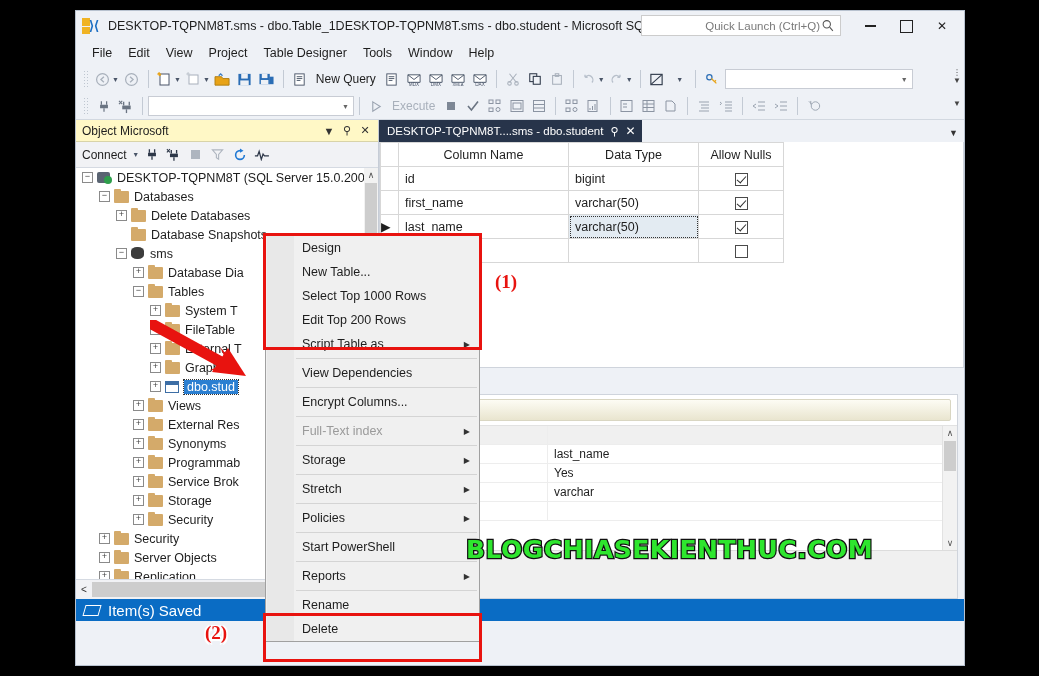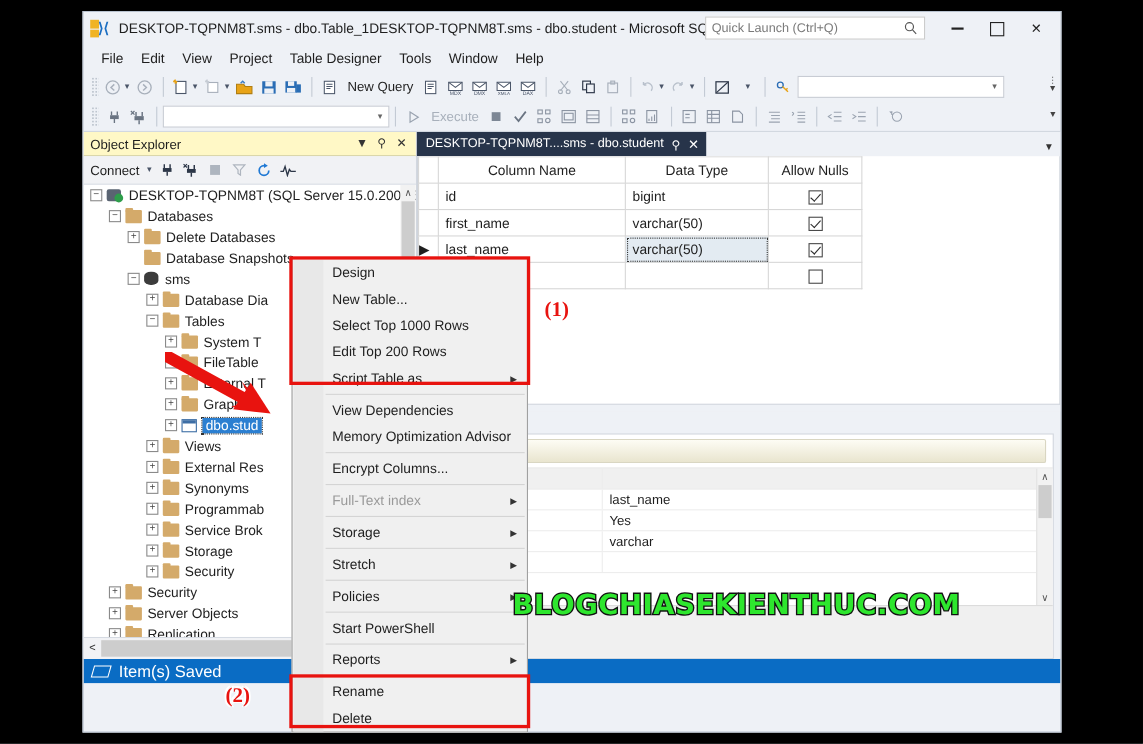--- a/index.html
+++ b/index.html
@@ -36,21 +36,21 @@
     font-size: 12.5px; color: #1e1e1e; white-space: nowrap;
     flex: 0 1 auto; overflow:hidden;
   }
   .quick-launch {
     position: absolute; right: 123px; top: 4px;
     width: 200px; height: 21px;
     background: #fff; border: 1px solid #ccc;
     display: flex; align-items: center;
   }
   .quick-launch span {
-    font-size: 11.5px; color: #7a7a7a; padding-left: 5px; flex: 1;
+    font-size: 11.5px; color: #7a7a7a; padding-left: 5px; flex: 1; text-align: right;
   }
   .ql-mag { width:16px; margin-right:4px; color:#555; }
   .win-btns { position:absolute; right:4px; top:0; height:30px; display:flex; align-items:center;}
   .win-btn { width:36px; height:28px; display:flex; align-items:center; justify-content:center; color:#222; font-size:12px;}
   .win-btn.min::after{content:""; display:block; width:11px; height:2px; background:#222;}
   .win-btn.max::after{content:""; display:block; width:11px; height:11px; border:1.6px solid #222;}
 
   
   .menubar { height: 24px; display:flex; align-items:center; padding-left:8px; background:#eef1f6;}
   .menubar div { font-size:12.5px; color:#1e1e1e; padding:2px 8px; }
@@ -515,21 +515,21 @@
           <path d="M2 2 l3 3 M4 1.6 v3.8" stroke="#9aa3b0"></path>
         </svg>
       </div>
     <div class="overflow" style="top:7px;">▼</div>
   </div>
 
   <div class="main">
 
     <div class="oe">
       <div class="oe-header">
-        <div class="t">Object Explorer</div>
+        <div class="t">Object Microsoft</div>
         <div class="ic">▼</div>
         <div class="ic">⚲</div>
         <div class="ic">✕</div>
       </div>
       <div class="oe-toolbar">
         <div class="connect">Connect</div>
         <div class="oeb" style="width:12px;">
             <span class="caret">▼</span>
           </div>
         <div class="oeb">
@@ -811,23 +811,20 @@
       <span>Edit Top 200 Rows</span>
     </div>
     <div class="mi">
       <span>Script Table as</span>
       <span class="arr">▶</span>
     </div>
     <div class="msep"></div>
     <div class="mi">
       <span>View Dependencies</span>
     </div>
-    <div class="mi">
-      <span>Memory Optimization Advisor</span>
-    </div>
     <div class="msep"></div>
     <div class="mi">
       <span>Encrypt Columns...</span>
     </div>
     <div class="msep"></div>
     <div class="mi dis">
       <span>Full-Text index</span>
       <span class="arr">▶</span>
     </div>
     <div class="msep"></div>

